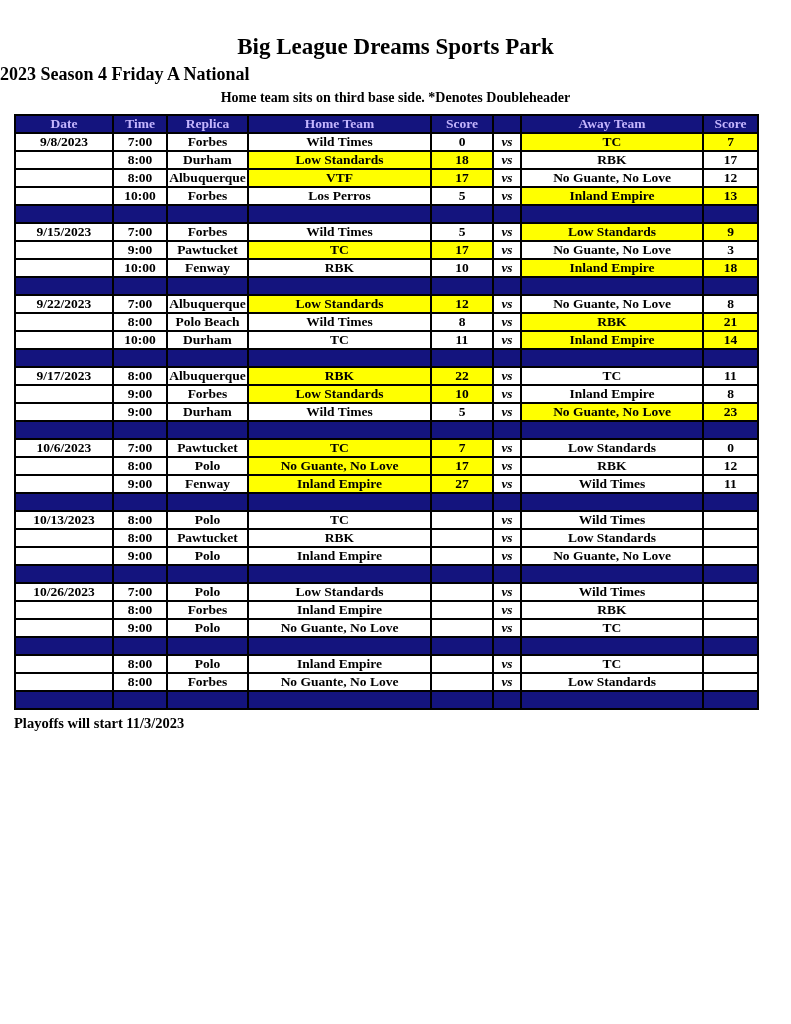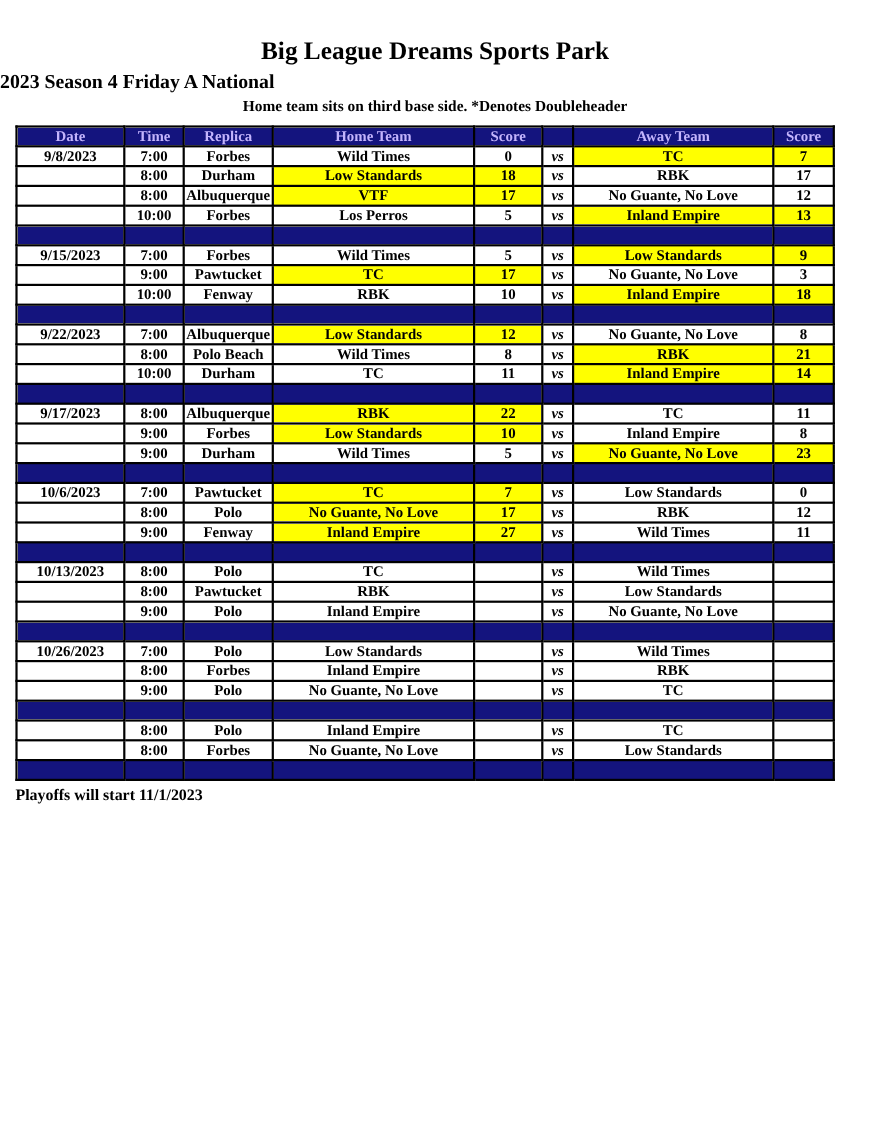--- a/index.html
+++ b/index.html
@@ -427,14 +427,14 @@
           <td></td>
           <td></td>
           <td></td>
           <td></td>
           <td></td>
           <td></td>
         </tr>
       </tbody>
   </table>
 
-  <div class="footer-note">Playoffs will start 11/1/2023</div>
+  <div class="footer-note">Playoffs will start 11/3/2023</div>
 </div>
 
 </body></html>

